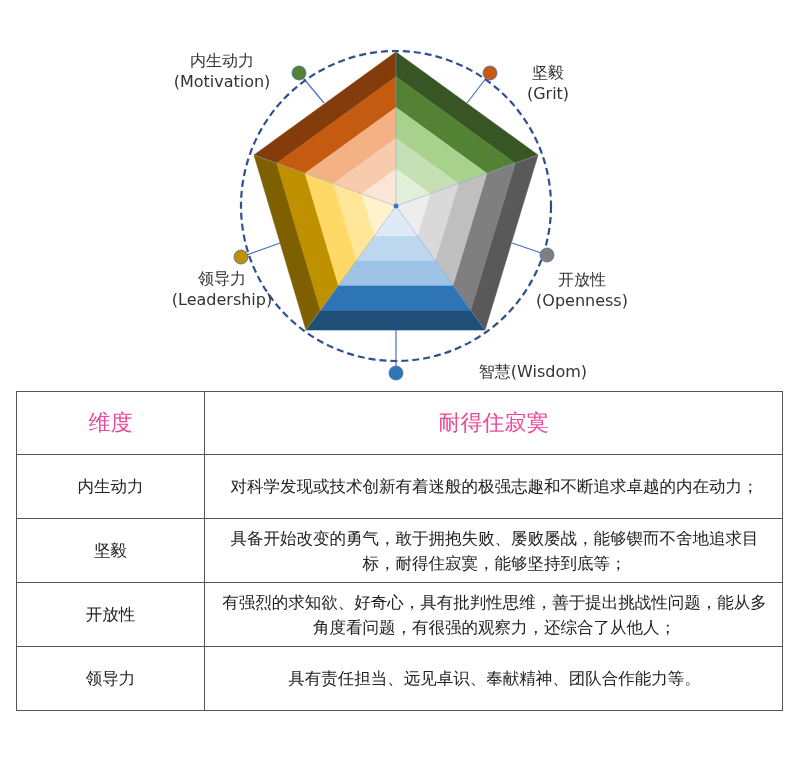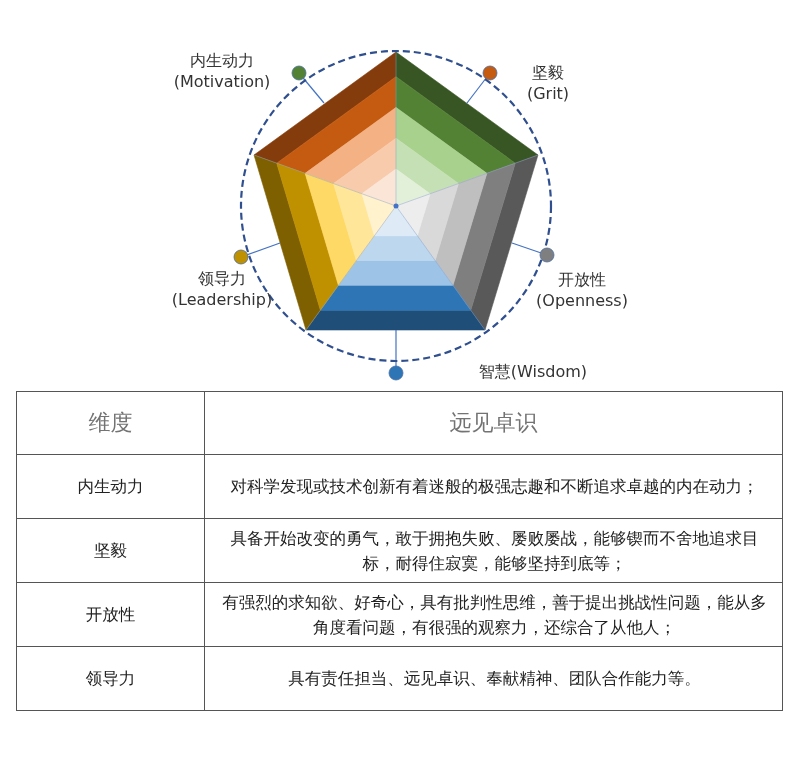--- a/index.html
+++ b/index.html
@@ -2,21 +2,21 @@
 <html><head>
 <meta charset="utf-8">
 <style>
   html, body { margin: 0; padding: 0; background: #ffffff; }
   body { width: 799px; height: 772px; position: relative; overflow: hidden;
          font-family: "DejaVu Sans", "Liberation Sans", sans-serif; color: #222; }
   #diagram { position: absolute; left: 0; top: 0; width: 799px; height: 385px; }
   .lbl { position: absolute; text-align: center; font-size: 16px; line-height: 21px; color: #333; white-space: nowrap; }
   #tbl { position: absolute; left: 16px; top: 391px; width: 767px; border-collapse: collapse; table-layout: fixed; }
   #tbl td, #tbl th { border: 1.5px solid #555; }
-  #tbl th { height: 60px; font-size: 22px; font-weight: normal; color: #737373; }
+  #tbl th { height: 60px; font-size: 22px; font-weight: normal; color: #ec4899; }
   #tbl td { font-size: 16.5px; line-height: 25px; color: #222; text-align: center; }
   #tbl td.dim { text-align: center; height: 61px; }
   #tbl td.desc { padding: 4px 8px 4px 10px; vertical-align: middle; }
 </style>
 </head>
 <body>
 
 <div id="diagram">
   <svg id="svg" width="799" height="385" viewBox="0 0 799 385">
     <g id="wedges">
@@ -91,21 +91,21 @@
 </div>
 
 <table id="tbl">
   <colgroup>
       <col style="width:188px">
       <col>
     </colgroup>
   <thead>
     <tr>
       <th>维度</th>
-      <th>远见卓识</th>
+      <th>耐得住寂寞</th>
     </tr>
   </thead>
   <tbody>
     <tr>
       <td class="dim">内生动力</td>
       <td class="desc">对科学发现或技术创新有着迷般的极强志趣和不断追求卓越的内在动力；</td>
     </tr>
     <tr>
       <td class="dim">坚毅</td>
       <td class="desc">具备开始改变的勇气，敢于拥抱失败、屡败屡战，能够锲而不舍地追求目标，耐得住寂寞，能够坚持到底等；</td>

